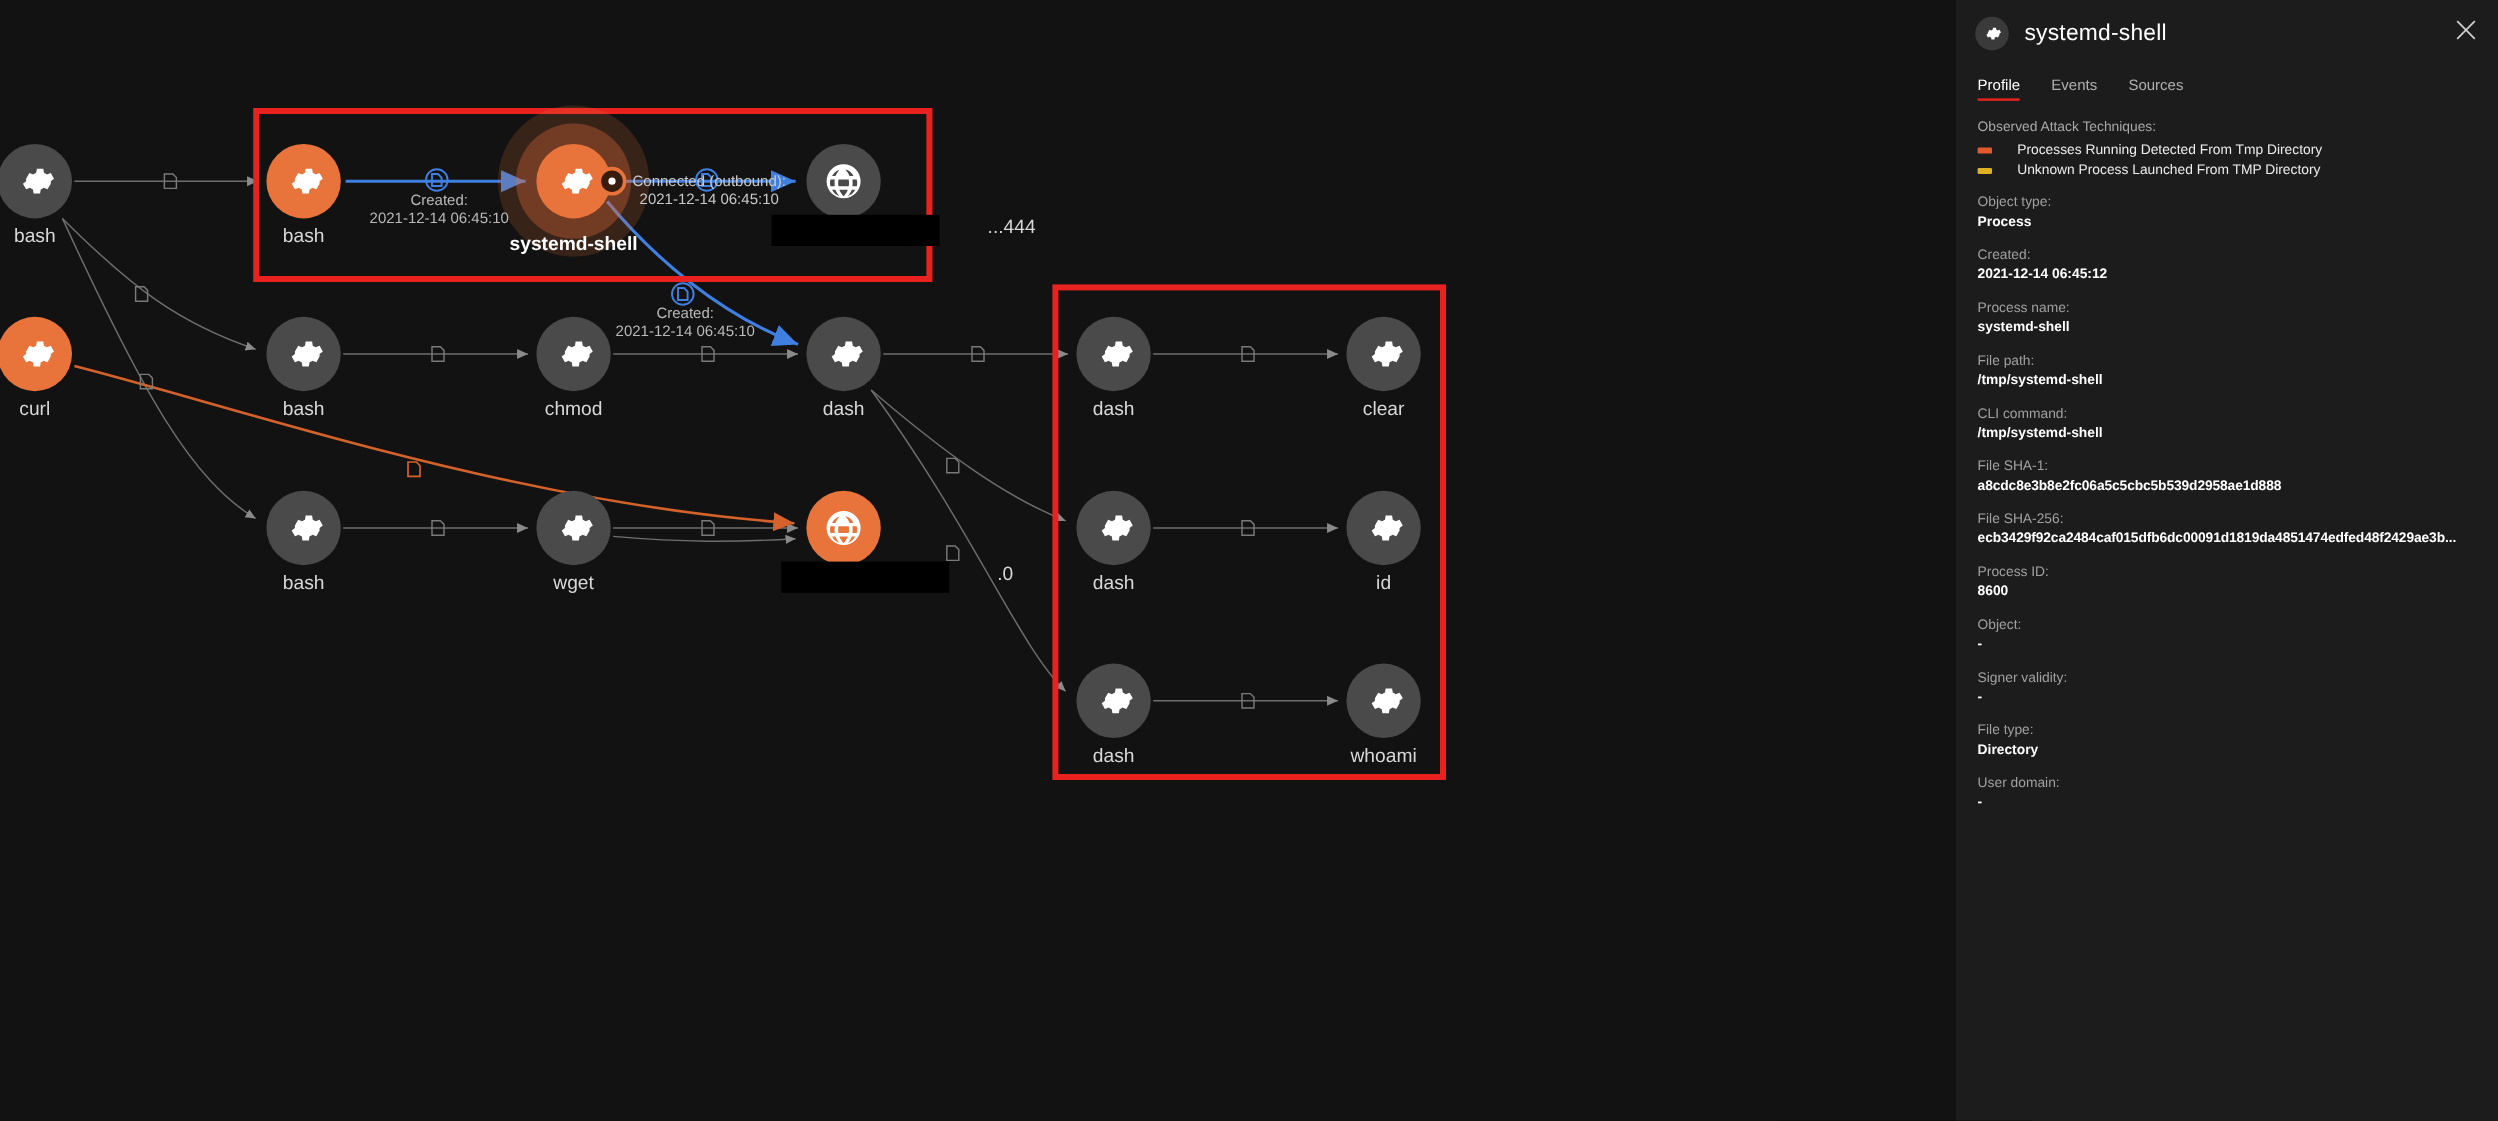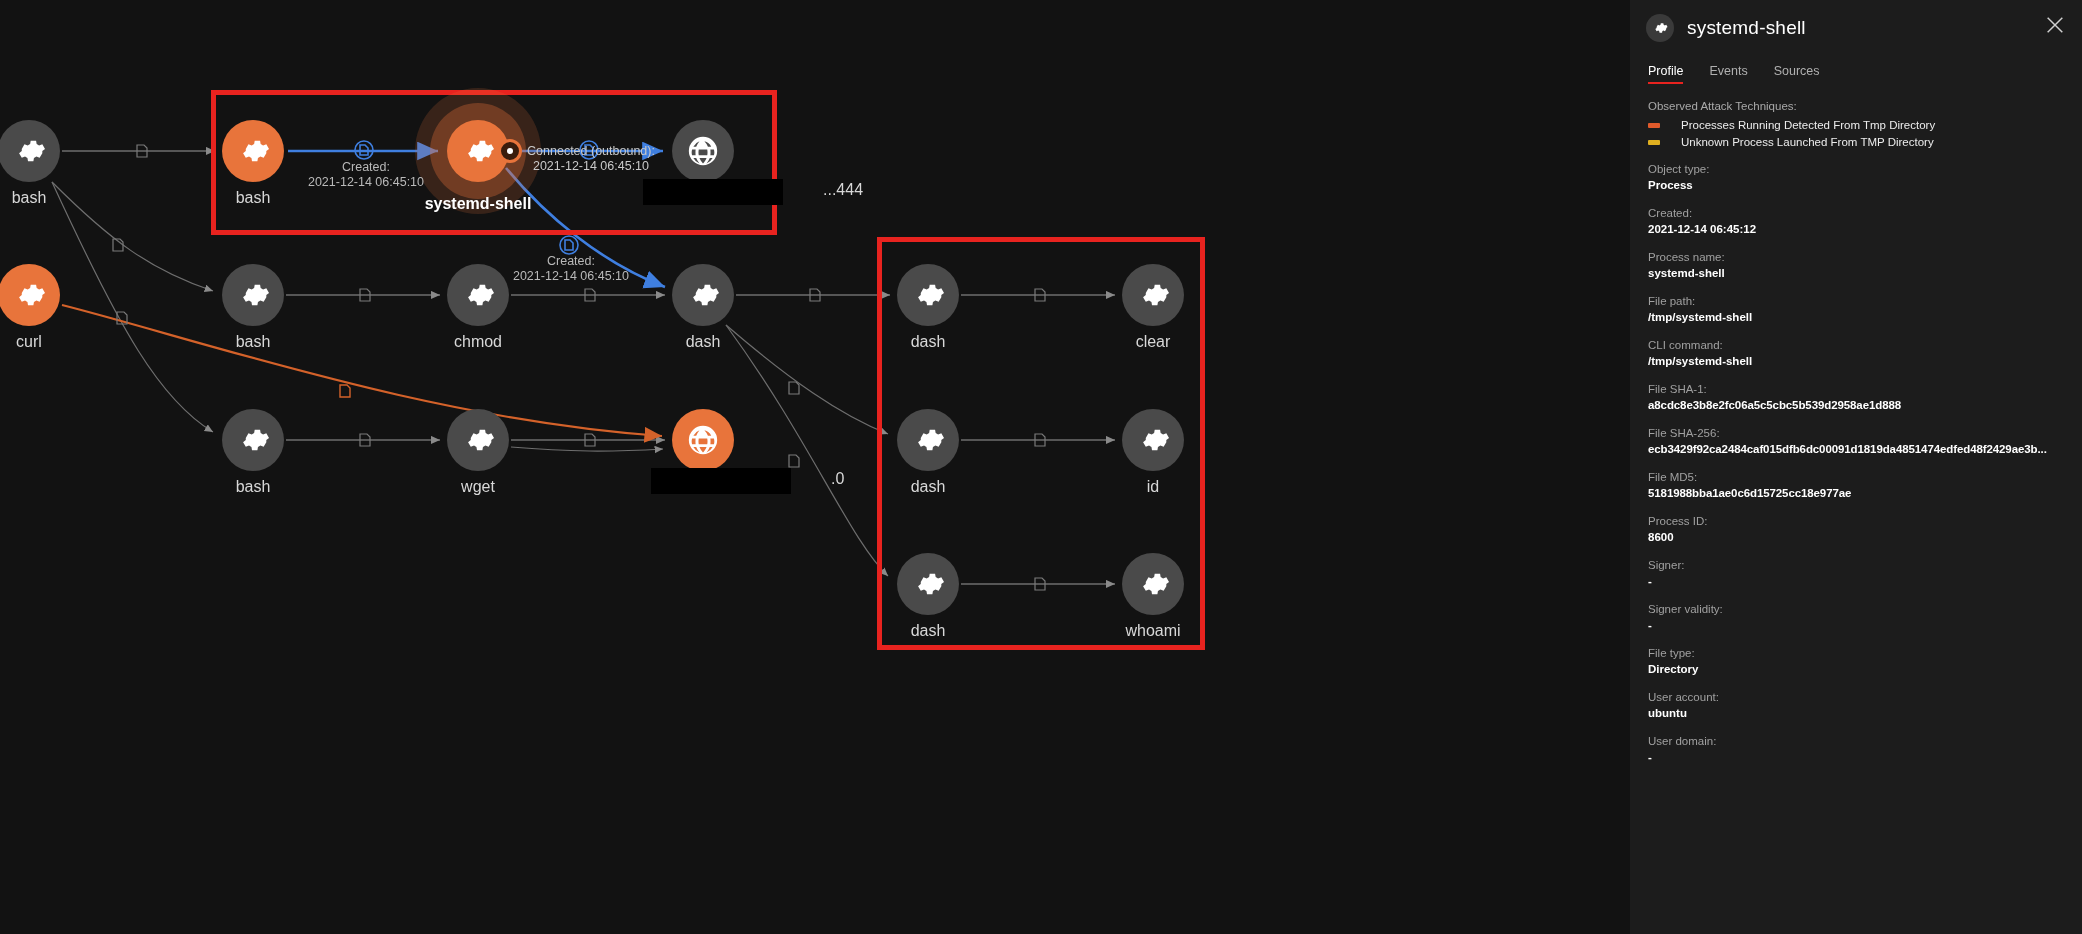--- a/index.html
+++ b/index.html
@@ -447,44 +447,36 @@
       </div>
       <div class="field">
         <div class="field-label">File SHA-1:</div>
         <div class="field-value mono">a8cdc8e3b8e2fc06a5c5cbc5b539d2958ae1d888</div>
       </div>
       <div class="field">
         <div class="field-label">File SHA-256:</div>
         <div class="field-value mono">ecb3429f92ca2484caf015dfb6dc00091d1819da4851474edfed48f2429ae3b...</div>
       </div>
       <div class="field">
-        <div class="field-label">File MD5:</div>
-        <div class="field-value mono">5181988bba1ae0c6d15725cc18e977ae</div>
-      </div>
-      <div class="field">
         <div class="field-label">Process ID:</div>
         <div class="field-value">8600</div>
       </div>
       <div class="field">
-        <div class="field-label">Signer:</div>
+        <div class="field-label">Object:</div>
         <div class="field-value">-</div>
       </div>
       <div class="field">
         <div class="field-label">Signer validity:</div>
         <div class="field-value">-</div>
       </div>
       <div class="field">
         <div class="field-label">File type:</div>
         <div class="field-value">Directory</div>
       </div>
       <div class="field">
-        <div class="field-label">User account:</div>
-        <div class="field-value">ubuntu</div>
-      </div>
-      <div class="field">
         <div class="field-label">User domain:</div>
         <div class="field-value">-</div>
       </div>
 
     </div>
   </div>
 
 </div>
 
 </body></html>

